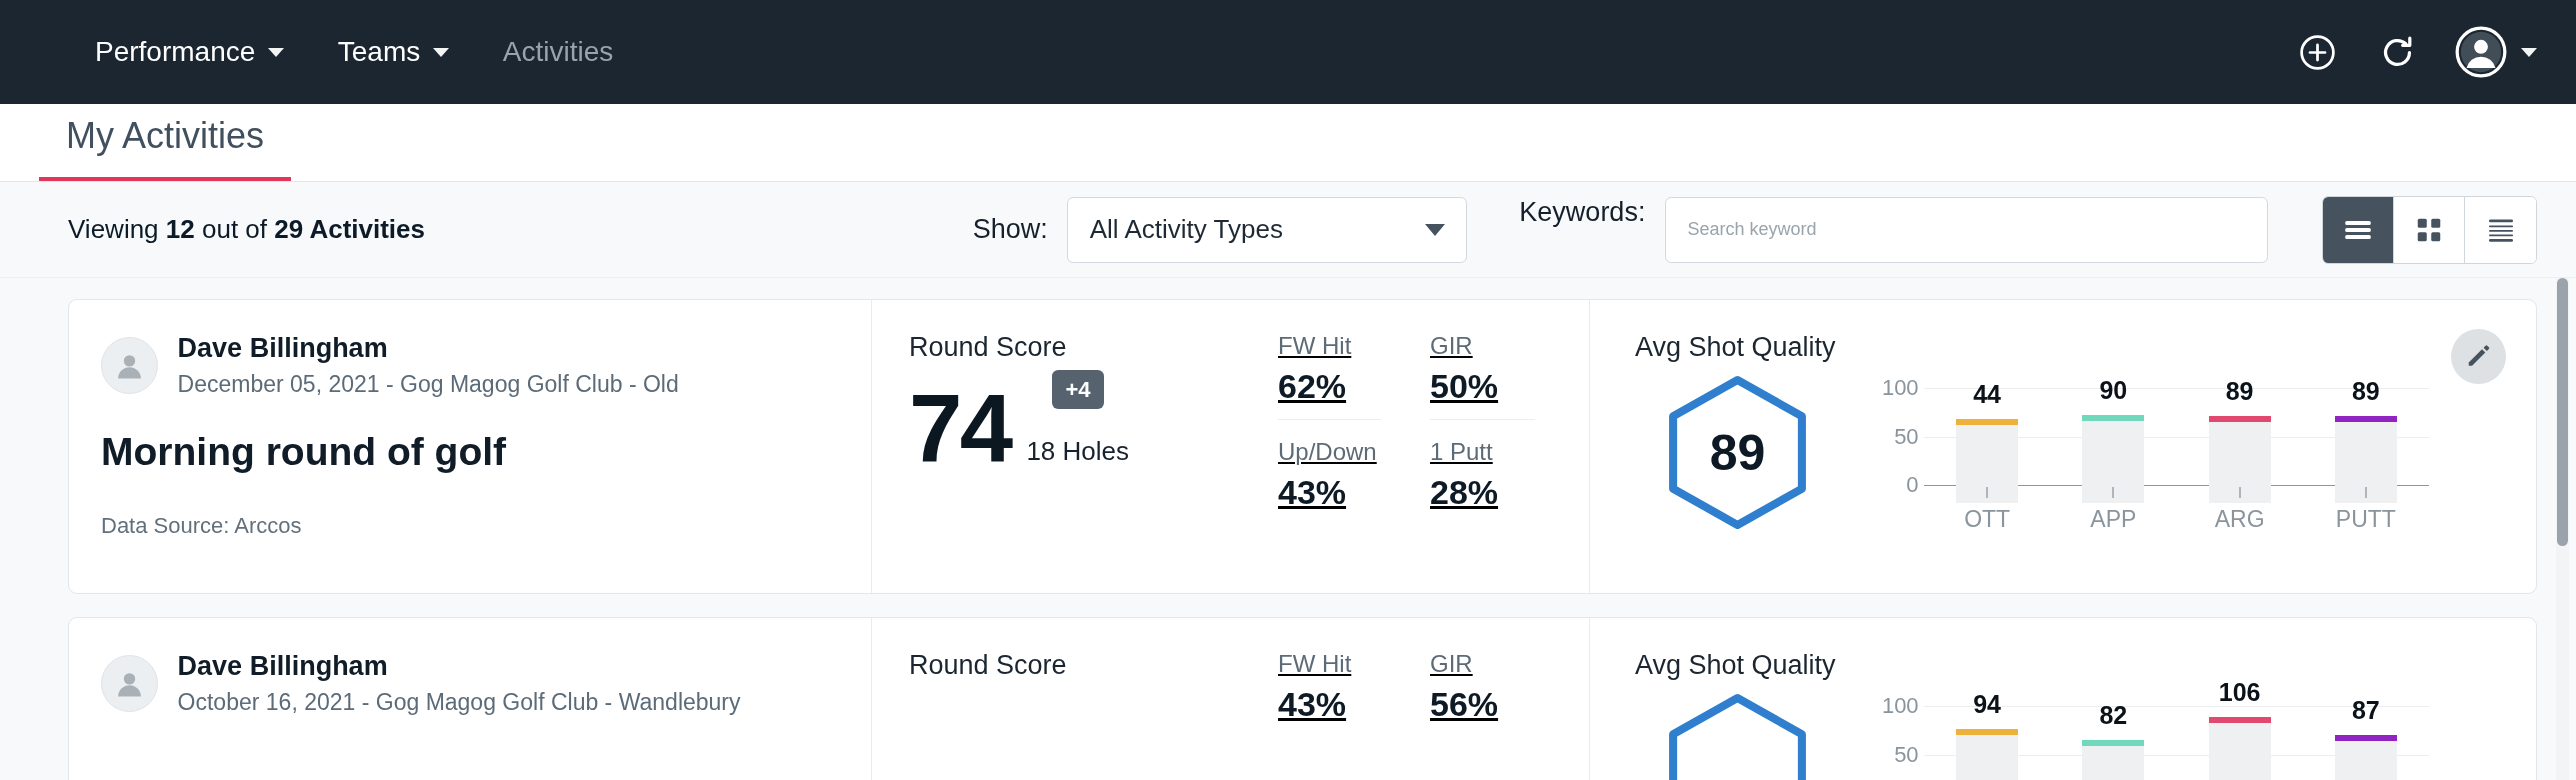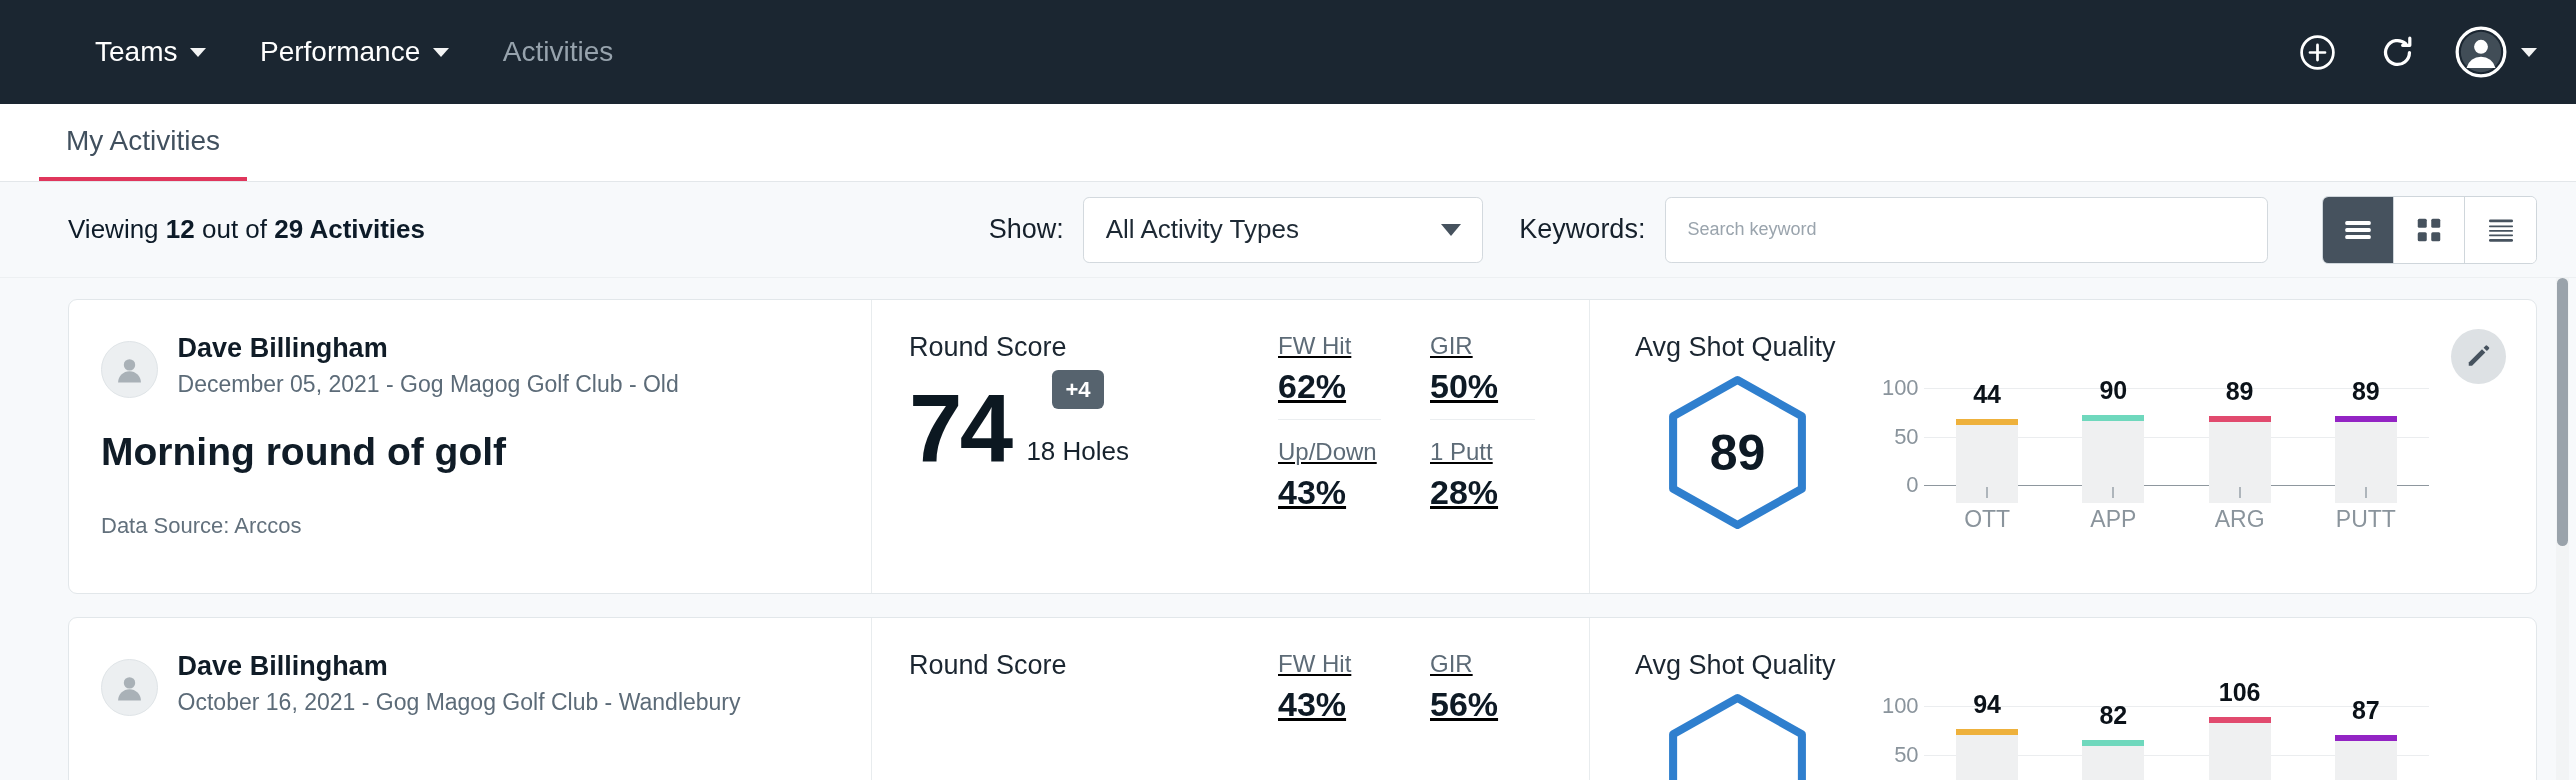--- a/index.html
+++ b/index.html
@@ -59,21 +59,21 @@
   
   .tabbar {
     height: 78px;
     background: #ffffff;
     border-bottom: 0.9px solid #e3e7ea;
     display: flex;
     align-items: flex-end;
     padding-left: 39px;
   }
   .tab {
-    font-size: 28px;
+    font-size: 36px;
     color: #46525e;
     padding: 0 27px 19.6px 27px;
     border-bottom: 4.5px solid transparent;
     cursor: pointer;
   }
   .tab.active { border-bottom-color: #e0365c; color: #41505e; }
 
   
   .filterbar {
     height: 96px;
@@ -101,21 +101,21 @@
     cursor: pointer;
     position: relative;
   }
   .select .caret {
     margin-left: auto;
     width: 0; height: 0;
     border-left: 10.7px solid transparent;
     border-right: 10.7px solid transparent;
     border-top: 12.5px solid #46525e;
   }
-  .kw-wrap { display: flex; align-items: center; margin-left: 36px; }
+  .kw-wrap { display: flex; align-items: flex-start; margin-left: 52px; }
   .search {
     width: 603px; height: 66px;
     background: #fff;
     border: 0.9px solid #d3d9de;
     border-radius: 6.2px;
     padding: 0 21.4px;
     font-size: 18px;
     color: #1d2934;
     font-family: "Liberation Sans", sans-serif;
     outline: none;
@@ -157,21 +157,21 @@
     position: relative;
     margin-bottom: 23px;
   }
   
   .c-left {
     width: 803px;
     padding: 32px 36px 0 32px;
     border-right: 0.9px solid #e8ecee;
     flex: none;
   }
-  .who { display: flex; align-items: flex-end; gap: 19.6px; }
+  .who { display: flex; align-items: center; gap: 19.6px; }
   .av {
     width: 57px; height: 57px; border-radius: 50%;
     background: #eceff1;
     border: 0.9px solid #dfe4e7;
     display: flex; align-items: center; justify-content: center;
     flex: none;
   }
   .pname { font-size: 27px; font-weight: 700; color: #101c27; line-height: 1.2; }
   .pmeta { font-size: 23px; color: #5c6b78; margin-top: 6.2px; }
   .ctitle { font-size: 39px; font-weight: 700; color: #101c27; margin-top: 32px; }
@@ -296,25 +296,25 @@
     border-radius: 6.2px;
   }
 </style>
 </head>
 <body>
 
 <div class="topnav">
 
   <div class="navlinks">
     <div class="navlink">
+      <span>Performance</span>
+      <span class="chev"></span>
+    </div>
+    <div class="navlink">
       <span>Teams</span>
-      <span class="chev"></span>
-    </div>
-    <div class="navlink">
-      <span>Performance</span>
       <span class="chev"></span>
     </div>
     <div class="navlink dim">
       <span>Activities</span>
     </div>
   </div>
 
   <div class="nav-right">
     <div class="icon-btn">
       <svg width="41" height="41" viewBox="0 0 24 24" fill="none" stroke="#ffffff" stroke-width="1.6">

